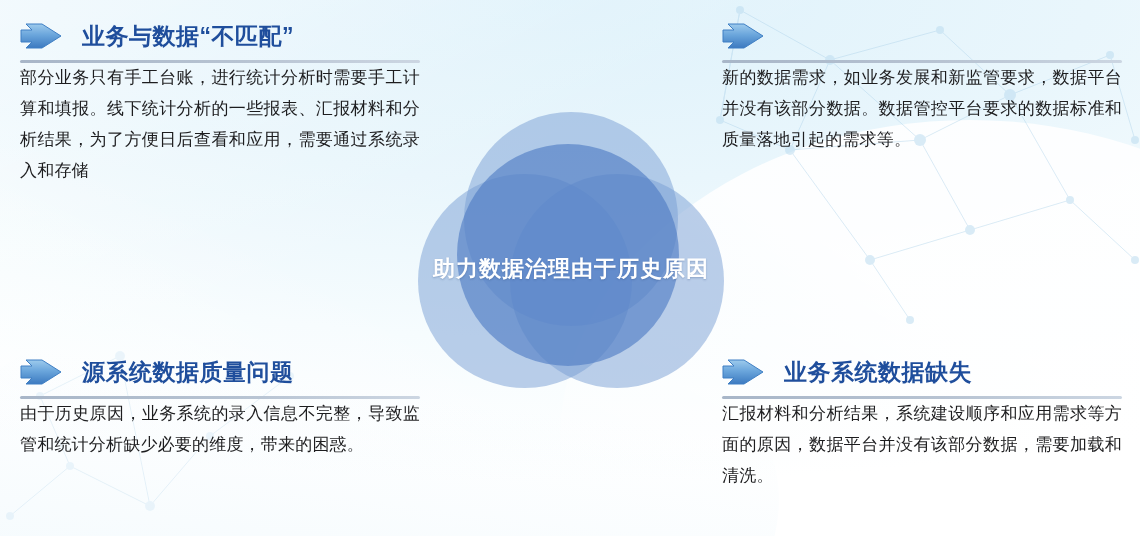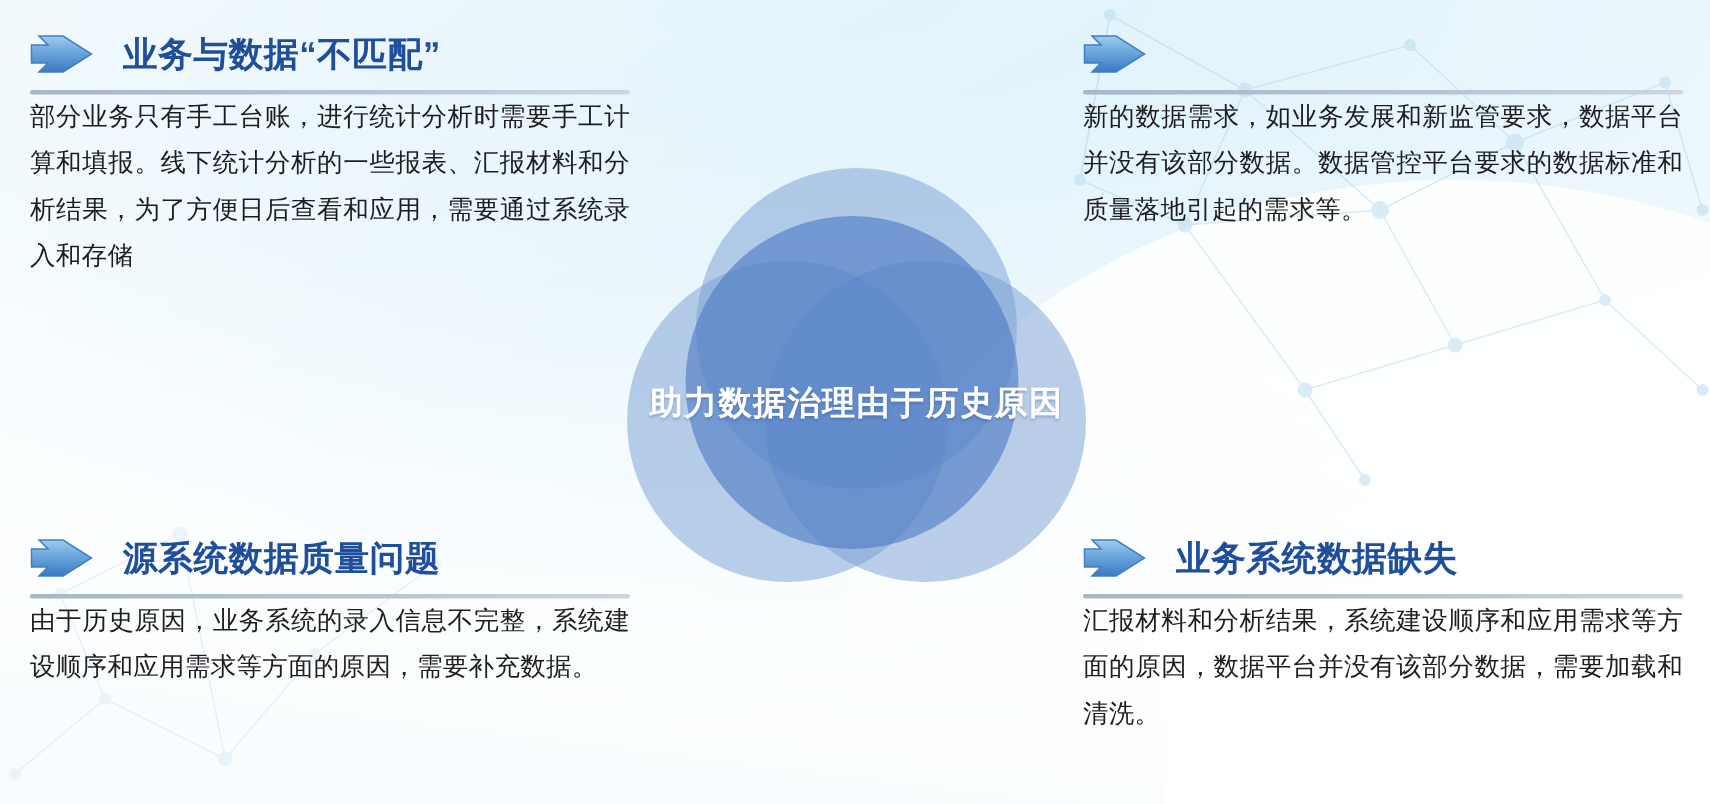--- a/index.html
+++ b/index.html
@@ -285,21 +285,21 @@
             <stop offset="0%" stop-color="#9ecbec"></stop>
             <stop offset="45%" stop-color="#6ba6dc"></stop>
             <stop offset="100%" stop-color="#3c7ac0"></stop>
           </linearGradient>
         </defs>
         <path d="M1 8 L12 8 L6 2 L22 2 L41 14 L22 26 L6 26 L12 20 L1 20 Z" fill="url(#agrad3)" stroke="#3f7fc4" stroke-width="1"></path>
       </svg>
       <div class="panel-title">源系统数据质量问题</div>
     </div>
     <div class="panel-rule"></div>
-    <div class="panel-body">由于历史原因，业务系统的录入信息不完整，系统建设顺序和应用需求等方面的原因，需要补充数据。</div>
+    <div class="panel-body">由于历史原因，业务系统的录入信息不完整，导致监管和统计分析缺少必要的维度，带来的困惑。</div>
   </div>
 
   <div class="panel panel-br">
     <div class="panel-head">
       <svg class="arrow-icon" viewBox="0 0 42 28">
         <defs>
           <linearGradient id="agrad4" x1="0" y1="0" x2="0" y2="1">
             <stop offset="0%" stop-color="#9ecbec"></stop>
             <stop offset="45%" stop-color="#6ba6dc"></stop>
             <stop offset="100%" stop-color="#3c7ac0"></stop>

